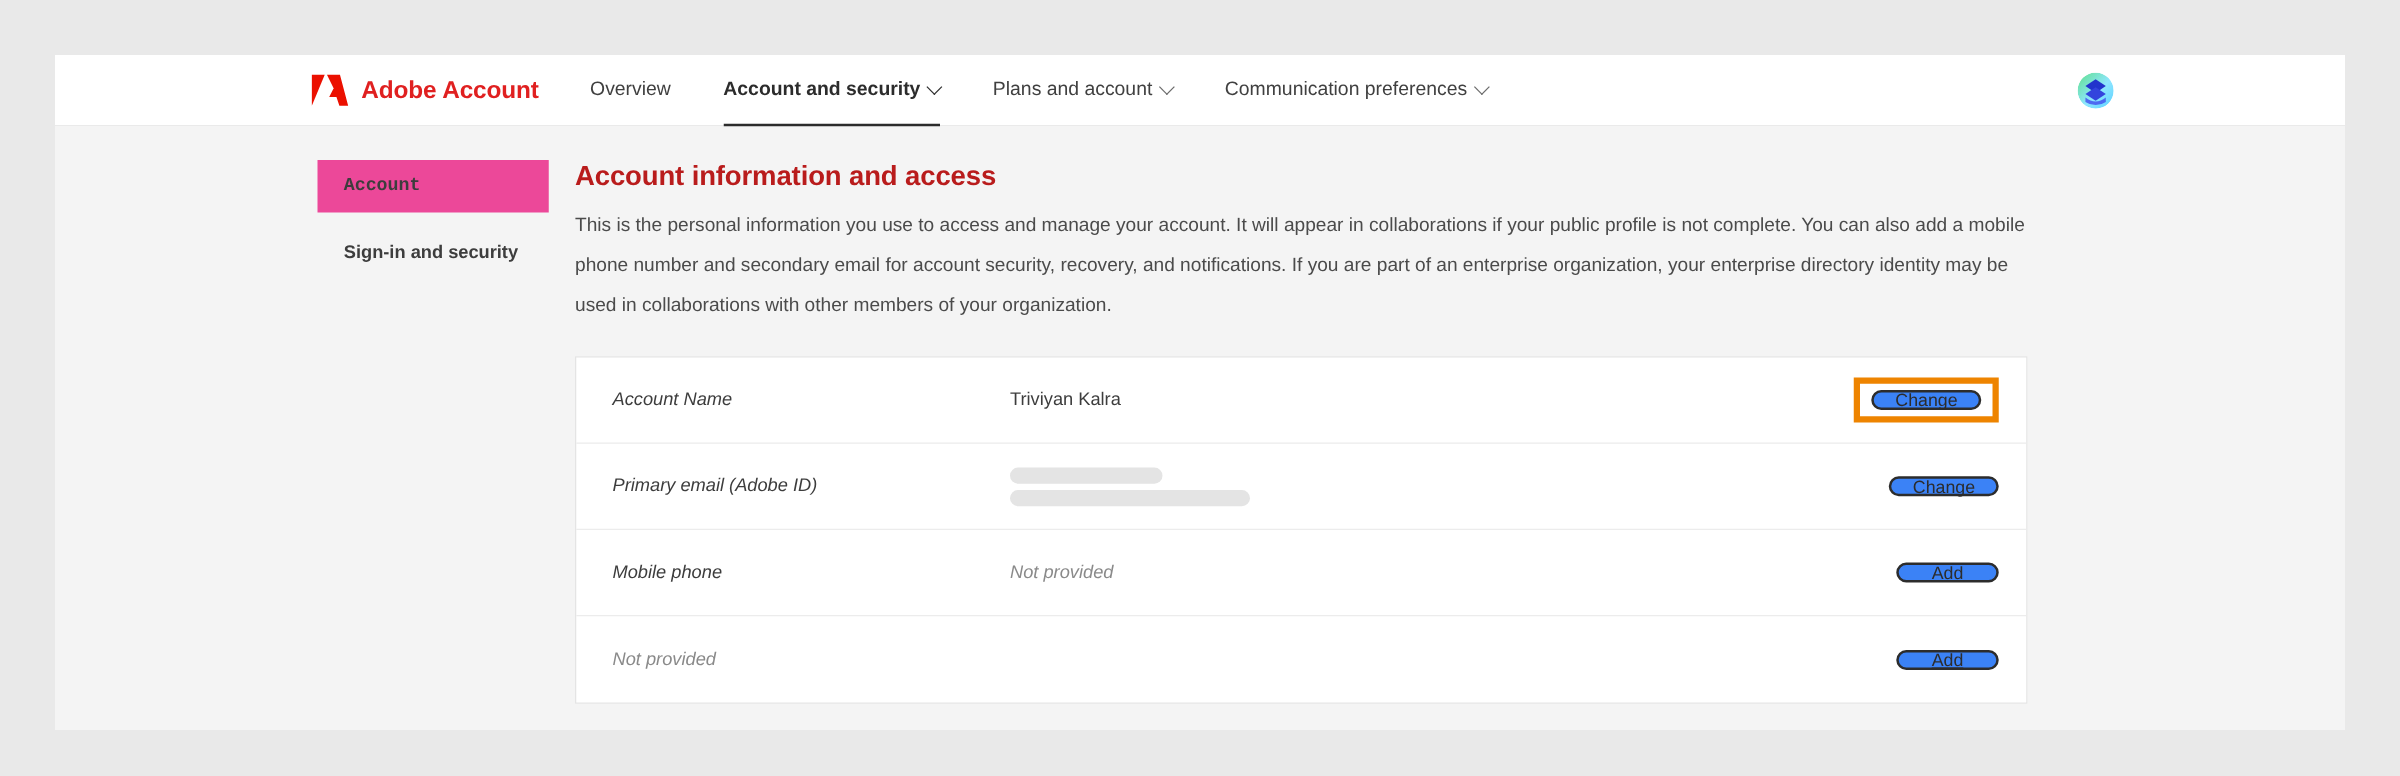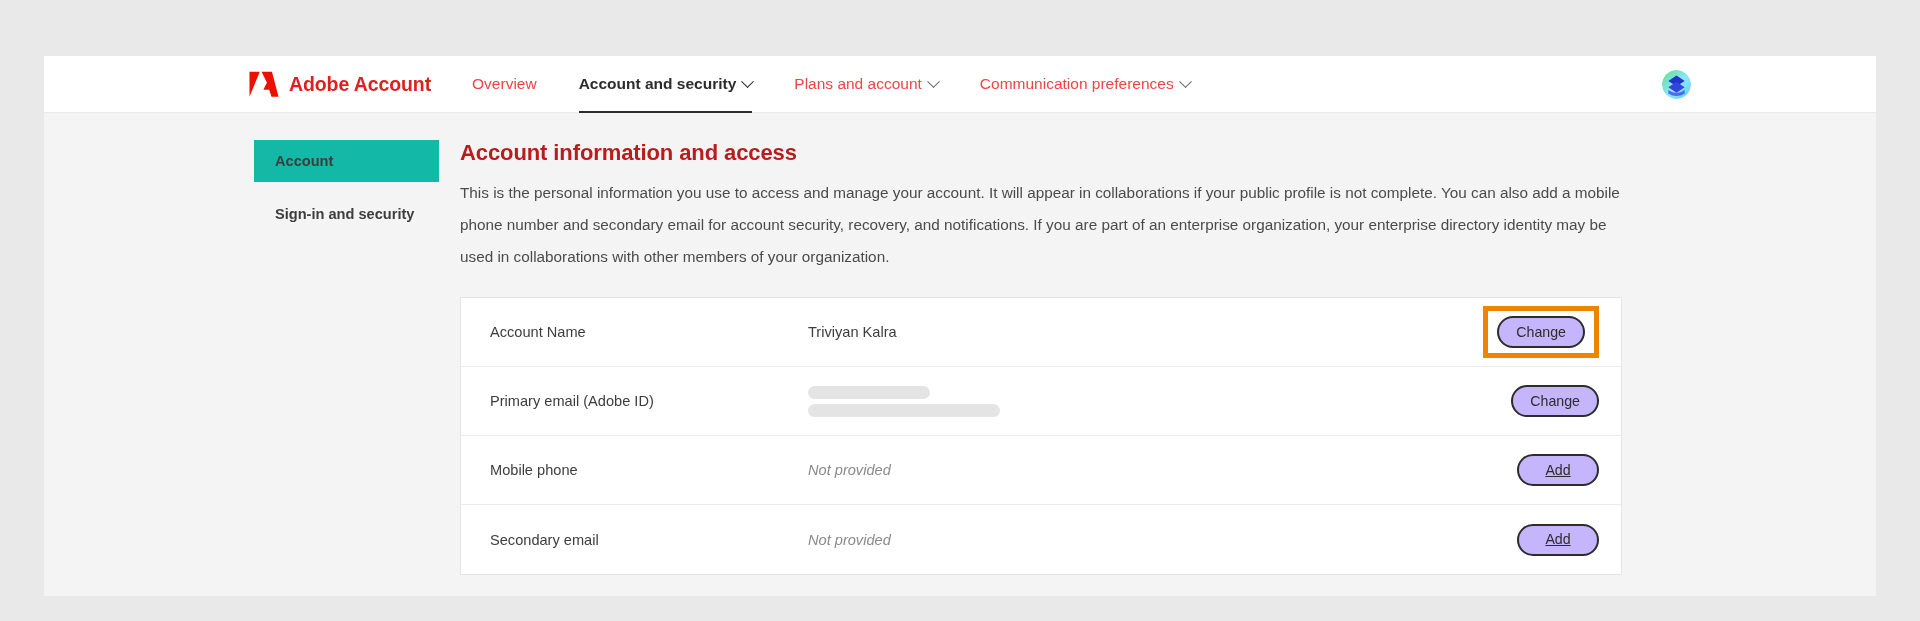--- a/index.html
+++ b/index.html
@@ -10,21 +10,21 @@
   }
   body {
     background: #e9e9e9;
     font-family: "Liberation Sans", sans-serif;
     -webkit-font-smoothing: antialiased;
   }
 
   .browser-viewport {
     position: absolute;
     left: 44px;
-    top: 56px;
+    top: 44px;
     width: 1832px;
     height: 540px;
     background: #f4f4f4;
     overflow: hidden;
   }
 
   
   .topbar {
     position: relative;
     height: 57px;
@@ -55,21 +55,21 @@
   }
   .nav-item {
     position: relative;
     display: flex;
     align-items: center;
     gap: 7px;
     height: 57px;
     padding: 0 0px;
     margin-right: 42px;
     font-size: 15.5px;
-    color: #ef4444;
+    color: #404040;
     cursor: pointer;
     white-space: nowrap;
   }
   .nav-item.active {
     color: #2c2c2c;
     font-weight: bold;
   }
   .nav-item.active::after {
     content: "";
     position: absolute;
@@ -107,21 +107,21 @@
     height: 42px;
     display: flex;
     align-items: center;
     padding-left: 21px;
     font-size: 14.6px;
     font-weight: bold;
     color: #3d3d3d;
     cursor: pointer;
     margin-bottom: 11px;
   }
-  .side-item.selected { background: #14b8a6; }
+  .side-item.selected { background: #ec4899; font-family: Liberation Mono, monospace; }
 
   .content { flex: 1; padding-left: 21px; padding-top: 3px; }
   .content-title {
     font-size: 22px;
     font-weight: bold;
     color: #b91c1c;
     margin-bottom: 11px;
     letter-spacing: -0.1px;
   }
   .content-desc {
@@ -145,46 +145,47 @@
     border-bottom: 1px solid #ececec;
     padding-left: 29px;
     padding-right: 22px;
   }
   .row:last-child { border-bottom: none; }
   .row-label {
     width: 318px;
     flex: 0 0 318px;
     font-size: 14.6px;
     color: #3d3d3d;
+    font-style: italic;
   }
   .row-value {
     flex: 1;
     font-size: 14.6px;
     color: #3d3d3d;
   }
   .row-value.bold { font-weight: normal; }
   .row-value.muted {
     color: #8a8a8a;
     font-style: italic;
   }
   .redacted { display: flex; flex-direction: column; gap: 5px; }
   .redacted-bar { height: 13px; border-radius: 7px; background: #e4e4e4; }
   .redacted-bar.b1 { width: 122px; }
   .redacted-bar.b2 { width: 192px; }
 
   .row-action { flex: 0 0 auto; display: flex; justify-content: flex-end; }
   .pill {
     border: 2px solid #2c2c2c;
     border-radius: 18px;
-    background: #c4b5fd;
+    background: #3b82f6;
     color: #2c2c2c;
     font-family: "Liberation Sans", sans-serif;
     font-size: 14.2px;
     font-weight: normal;
-    height: 32px;
+    height: 16px;
     min-width: 76px;
     padding: 0 17px;
     cursor: pointer;
     line-height: 1;
   }
   .pill.wide { min-width: 82px; text-decoration: underline; }
 
   .highlight-box {
     border: 5px solid #ee8400;
     padding: 5px 9px;
@@ -285,21 +286,20 @@
 
         <div class="row">
           <div class="row-label">Mobile phone</div>
           <div class="row-value muted">Not provided</div>
           <div class="row-action">
             <button class="pill wide">Add</button>
           </div>
         </div>
 
         <div class="row">
-          <div class="row-label">Secondary email</div>
           <div class="row-value muted">Not provided</div>
           <div class="row-action">
             <button class="pill wide">Add</button>
           </div>
         </div>
 
       </div>
     </div>
   </div>
 </div>

